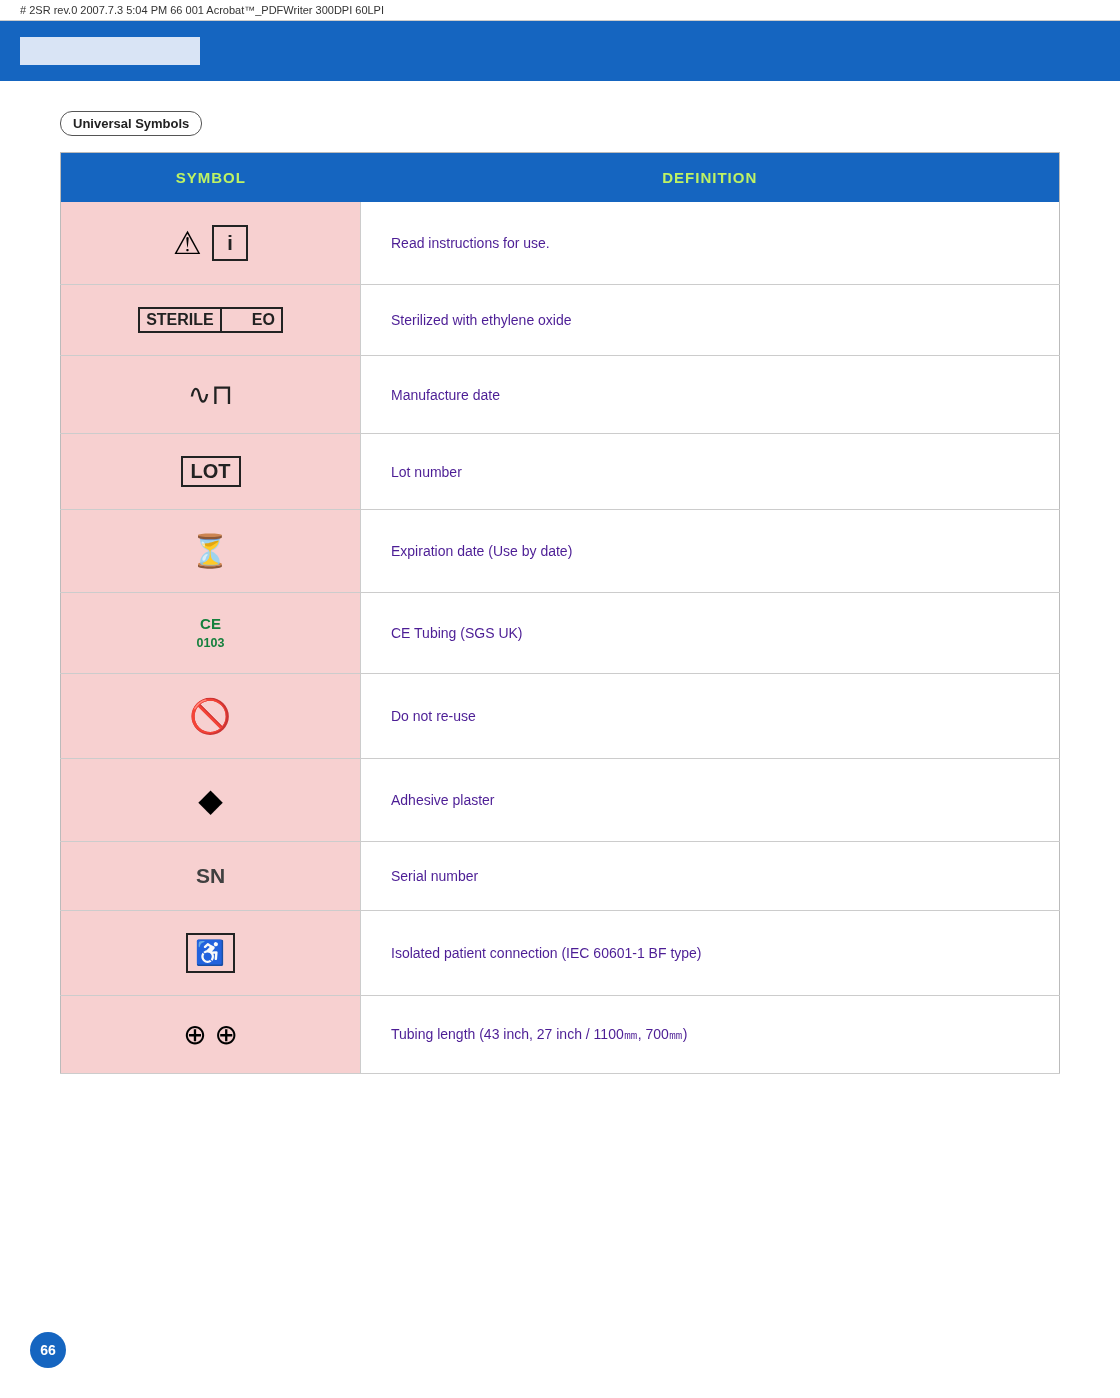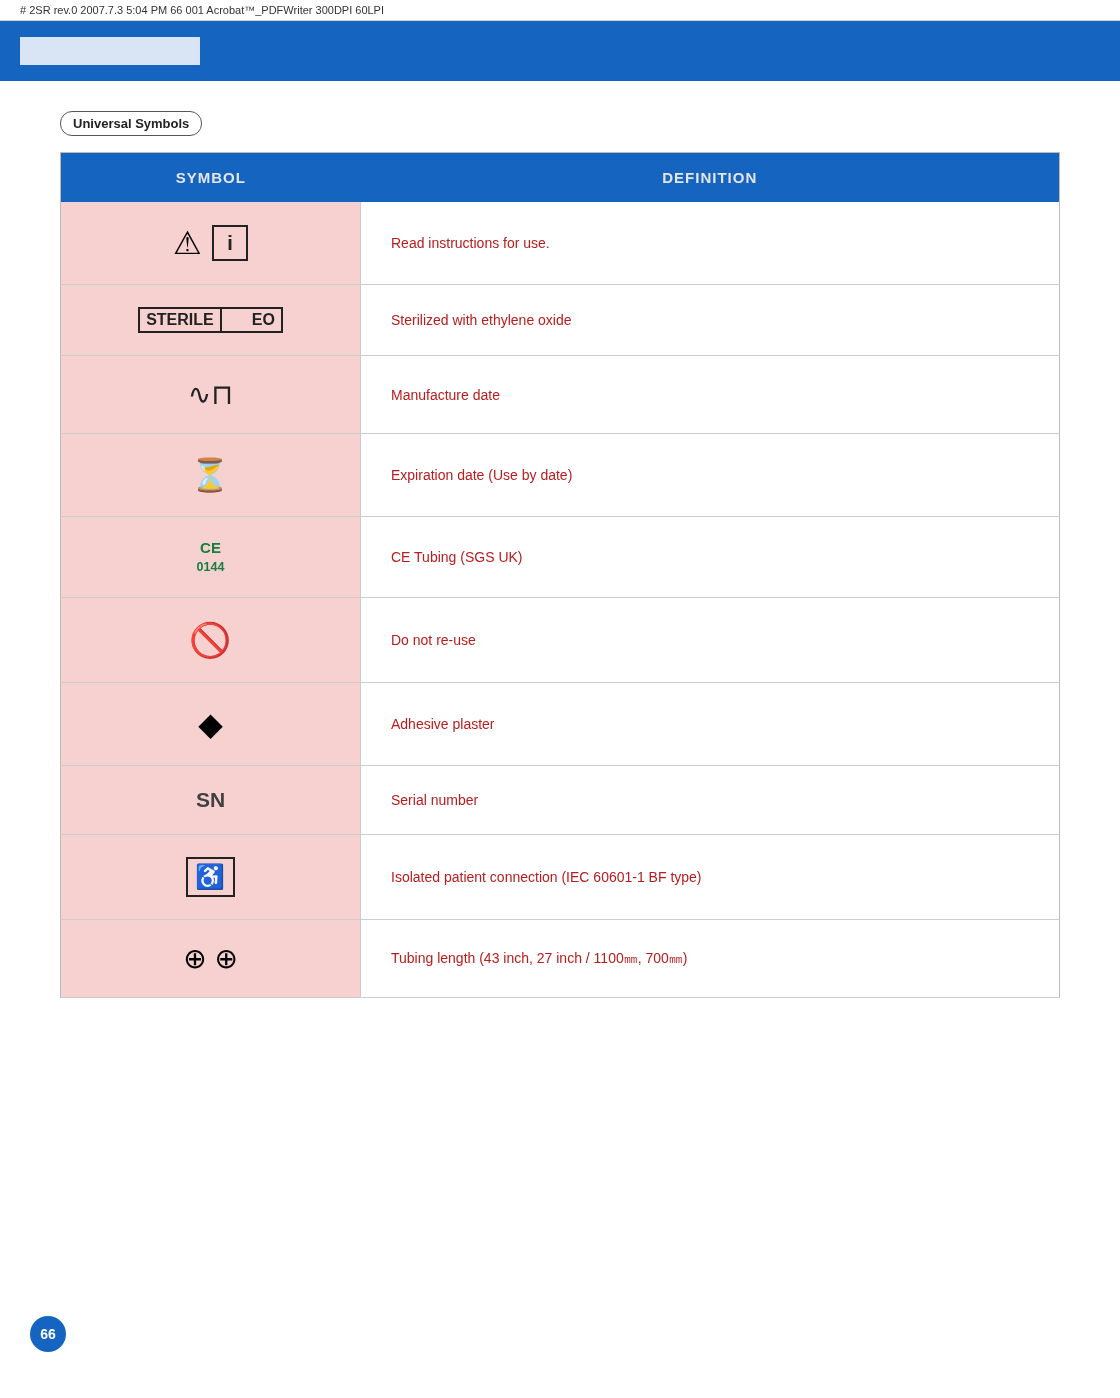--- a/index.html
+++ b/index.html
@@ -51,21 +51,21 @@
     }
 
     
     .symbols-table {
       width: 100%;
       border-collapse: collapse;
       border: 1px solid #bbb;
     }
     .symbols-table thead tr {
       background: #1565c0;
-      color: #e5e5e5;
+      color: #bef264;
     }
     .symbols-table thead th {
       padding: 16px 20px;
       font-size: 15px;
       font-weight: bold;
       letter-spacing: 1px;
     }
     .symbols-table thead th:first-child {
       width: 300px;
       text-align: center;
@@ -87,21 +87,21 @@
       width: 300px;
       text-align: center;
       padding: 22px 10px;
       vertical-align: middle;
       background: #f7d0d0;
       border-right: 1px solid #ccc;
     }
     .definition-cell {
       padding: 22px 30px;
       font-size: 14px;
-      color: #b91c1c;
+      color: #4c1d95;
       vertical-align: middle;
       background: #fff;
       margin-top: 44px;
     }
     .symbol-info-box {
       display: inline-block;
       border: 2px solid #222;
       width: 36px;
       height: 36px;
       font-size: 20px;
@@ -154,21 +154,21 @@
       display: inline-block;
       border: 2px solid #222;
       padding: 4px 8px;
       font-size: 24px;
       color: #222;
     }
 
     
     .page-number {
       position: fixed;
-      bottom: 46px;
+      bottom: 30px;
       left: 30px;
       background: #1565c0;
       color: #fff;
       border-radius: 50%;
       width: 36px;
       height: 36px;
       display: flex;
       align-items: center;
       justify-content: center;
       font-size: 14px;
@@ -212,25 +212,29 @@
               <span>STERILE</span>
               <span>EO</span>
             </span></td>
           <td class="definition-cell">Sterilized with ethylene oxide</td>
         </tr>
         <tr>
           <td class="symbol-cell"><span class="symbol-mfg">∿⊓</span></td>
           <td class="definition-cell">Manufacture date</td>
         </tr>
         <tr>
+          <td class="symbol-cell"><span class="symbol-lot">LOT</span></td>
+          <td class="definition-cell">Lot number</td>
+        </tr>
+        <tr>
           <td class="symbol-cell"><span style="font-size:32px;">⏳</span></td>
           <td class="definition-cell">Expiration date (Use by date)</td>
         </tr>
         <tr>
-          <td class="symbol-cell"><span class="symbol-ce">CE<br><small>0144</small></span></td>
+          <td class="symbol-cell"><span class="symbol-ce">CE<br><small>0103</small></span></td>
           <td class="definition-cell">CE Tubing (SGS UK)</td>
         </tr>
         <tr>
           <td class="symbol-cell"><span style="font-size:34px;">🚫</span></td>
           <td class="definition-cell">Do not re‑use</td>
         </tr>
         <tr>
           <td class="symbol-cell"><span style="font-size:32px;">◆</span></td>
           <td class="definition-cell">Adhesive plaster</td>
         </tr>

